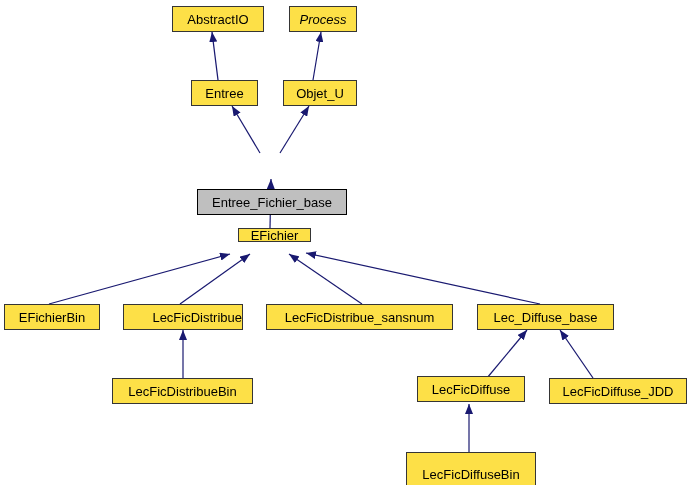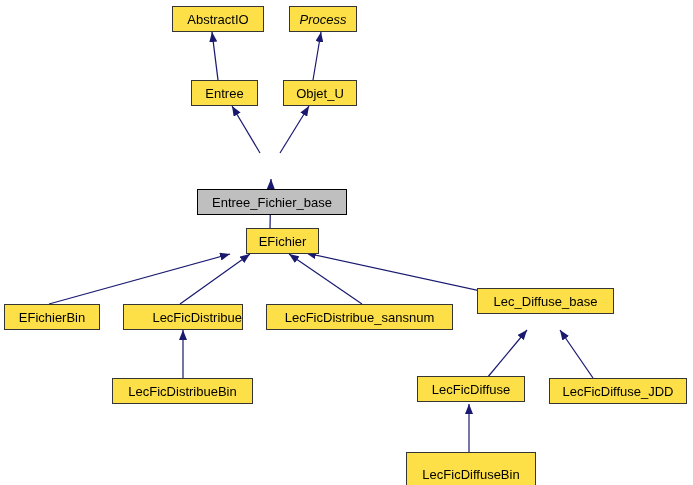--- a/index.html
+++ b/index.html
@@ -77,33 +77,33 @@
       </div>
       <div class="class-node" style="left: 191px; top: 80px; width: 67px; height: 26px;">
         <span>Entree</span>
       </div>
       <div class="class-node" style="left: 283px; top: 80px; width: 74px; height: 26px;">
         <span>Objet_U</span>
       </div>
       <div class="class-node highlighted" style="left: 197px; top: 153px; width: 150px; height: 26px; margin-top: 36px;">
         <span>Entree_Fichier_base</span>
       </div>
-      <div class="class-node" style="left: 246px; top: 228px; width: 73px; height: 26px;">
+      <div class="class-node" style="left: 238px; top: 228px; width: 73px; height: 14px;">
         <span>EFichier</span>
       </div>
       <div class="class-node" style="left: 4px; top: 304px; width: 96px; height: 26px;">
         <span>EFichierBin</span>
       </div>
       <div class="class-node" style="left: 123px; top: 304px; width: 120px; height: 26px; justify-content: flex-end;">
         <span>LecFicDistribue</span>
       </div>
       <div class="class-node" style="left: 266px; top: 304px; width: 187px; height: 26px; justify-content: center;">
         <span>LecFicDistribue_sansnum</span>
       </div>
-      <div class="class-node" style="left: 477px; top: 288px; width: 137px; height: 26px;">
+      <div class="class-node" style="left: 477px; top: 304px; width: 137px; height: 26px;">
         <span>Lec_Diffuse_base</span>
       </div>
       <div class="class-node" style="left: 112px; top: 378px; width: 141px; height: 26px;">
         <span>LecFicDistribueBin</span>
       </div>
       <div class="class-node" style="left: 417px; top: 376px; width: 108px; height: 26px;">
         <span>LecFicDiffuse</span>
       </div>
       <div class="class-node" style="left: 549px; top: 378px; width: 138px; height: 26px;">
         <span>LecFicDiffuse_JDD</span>

